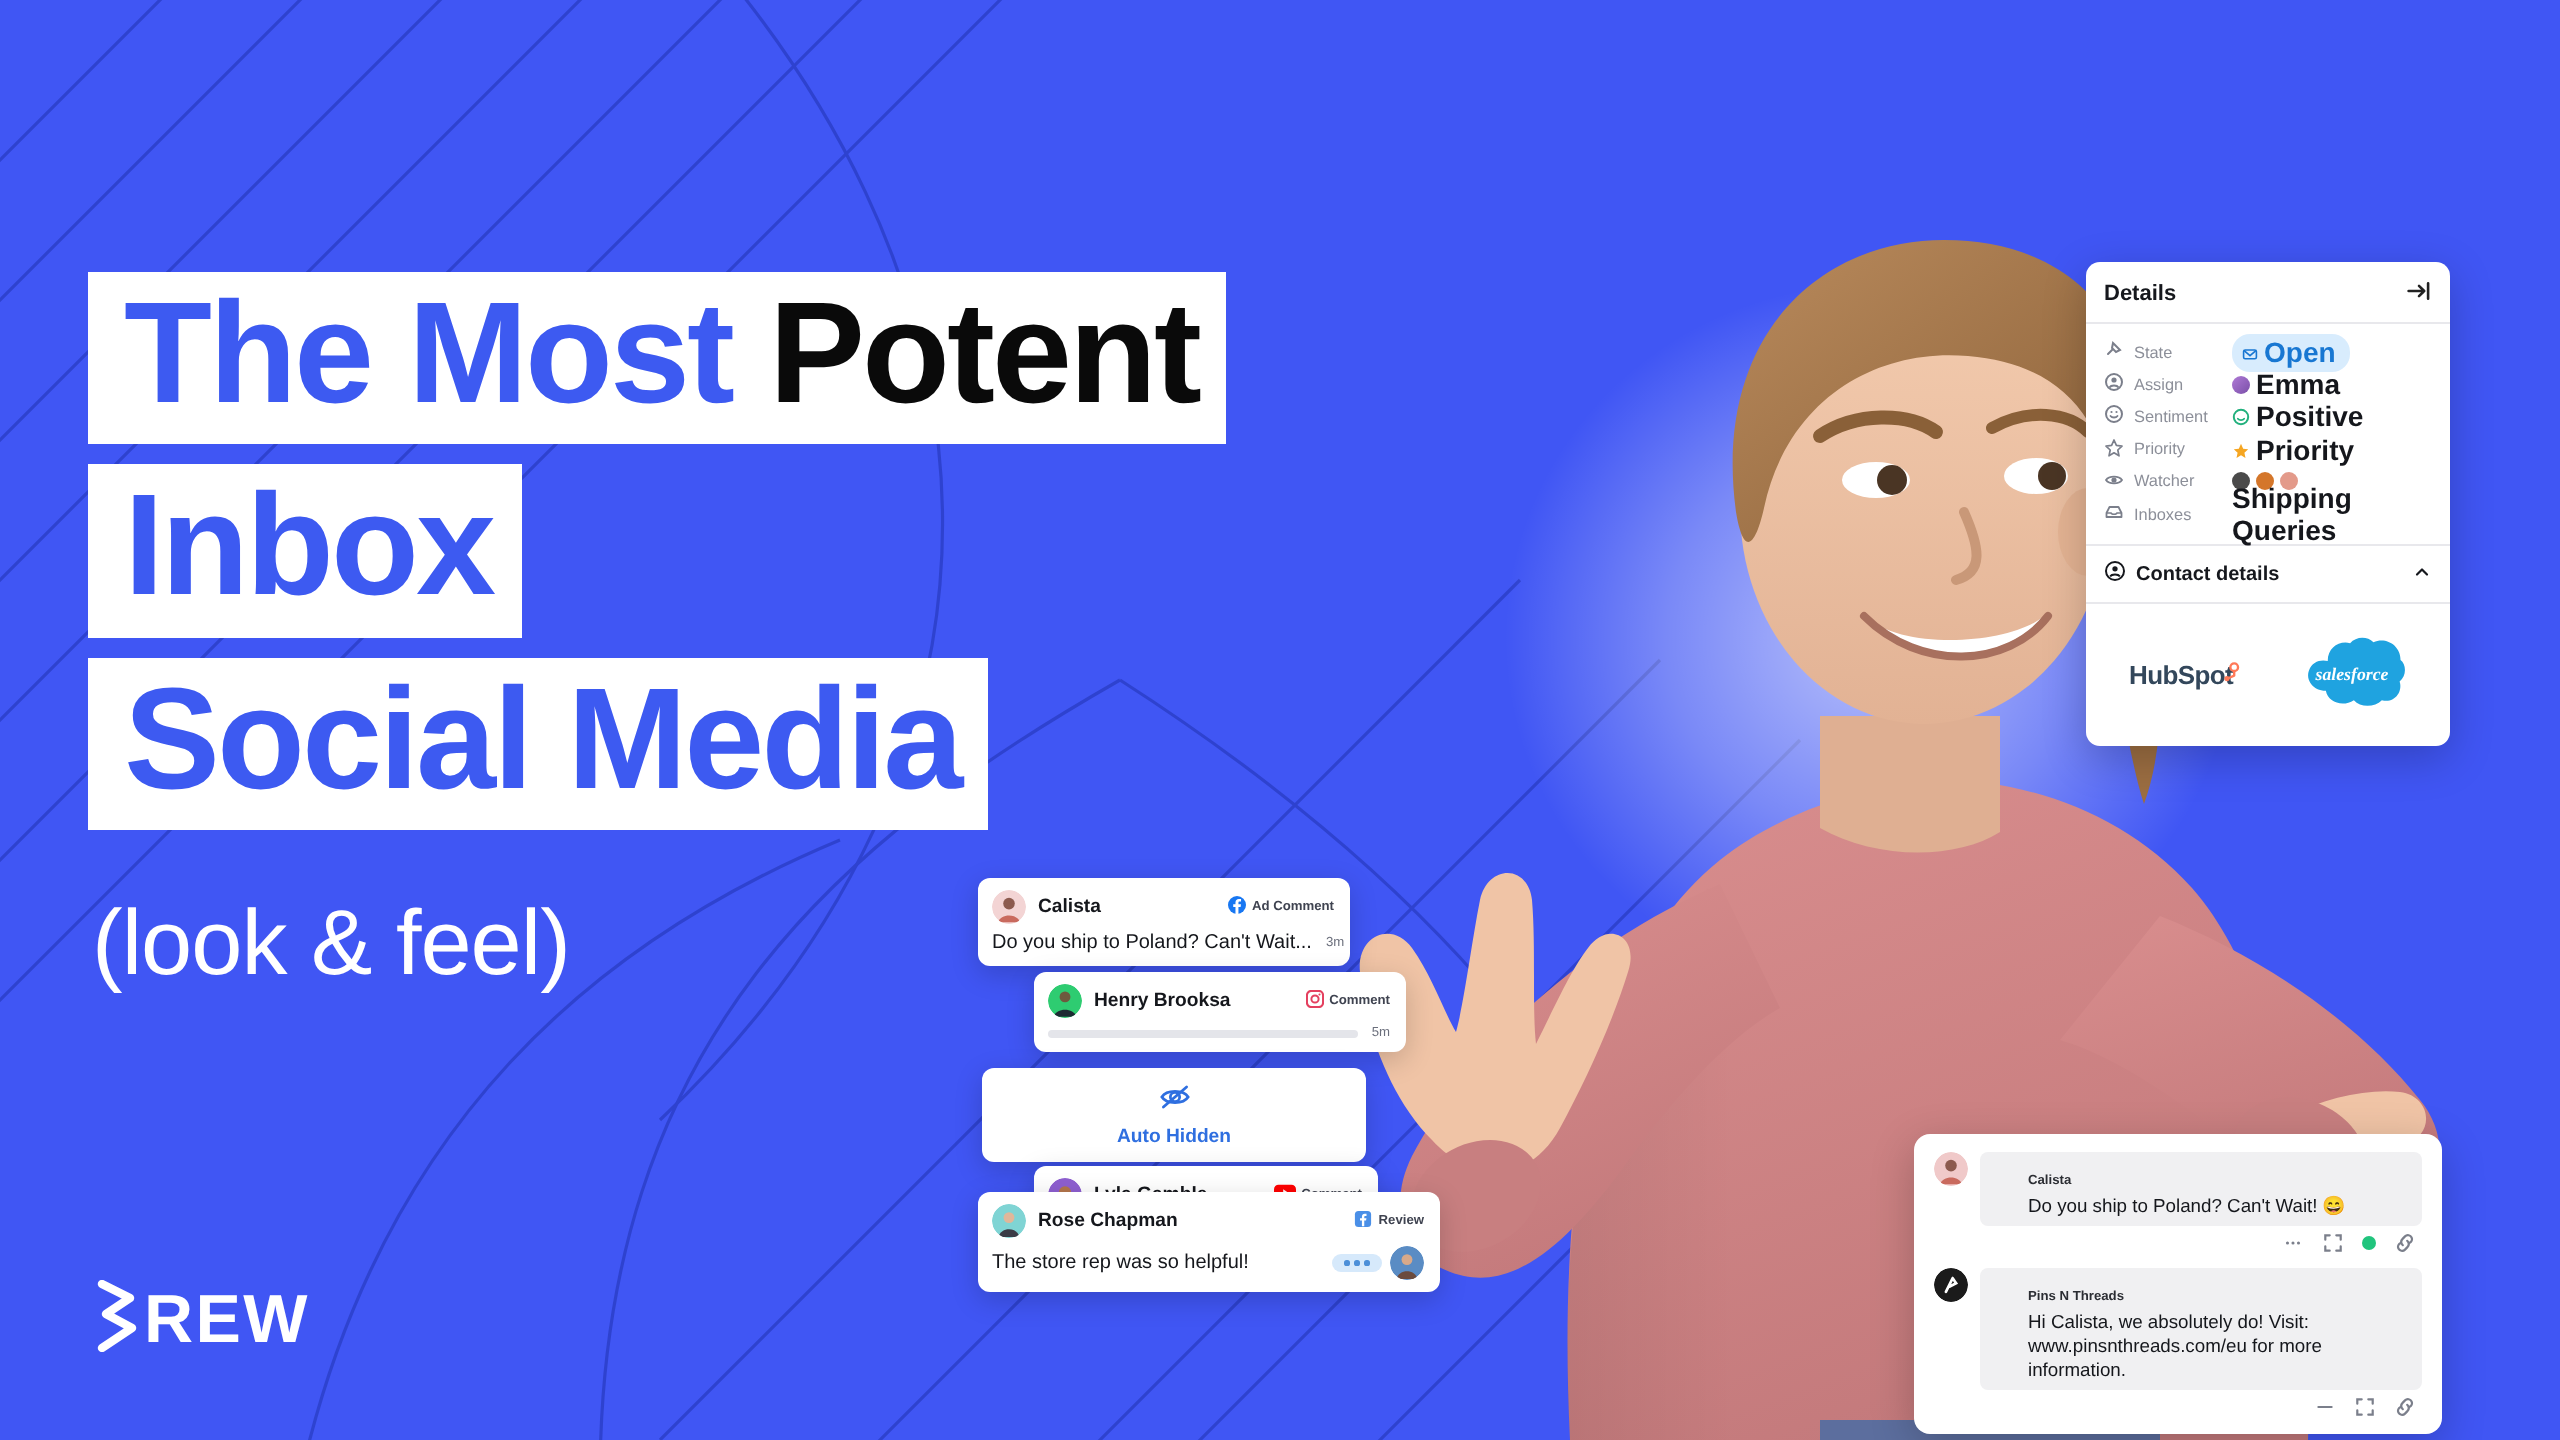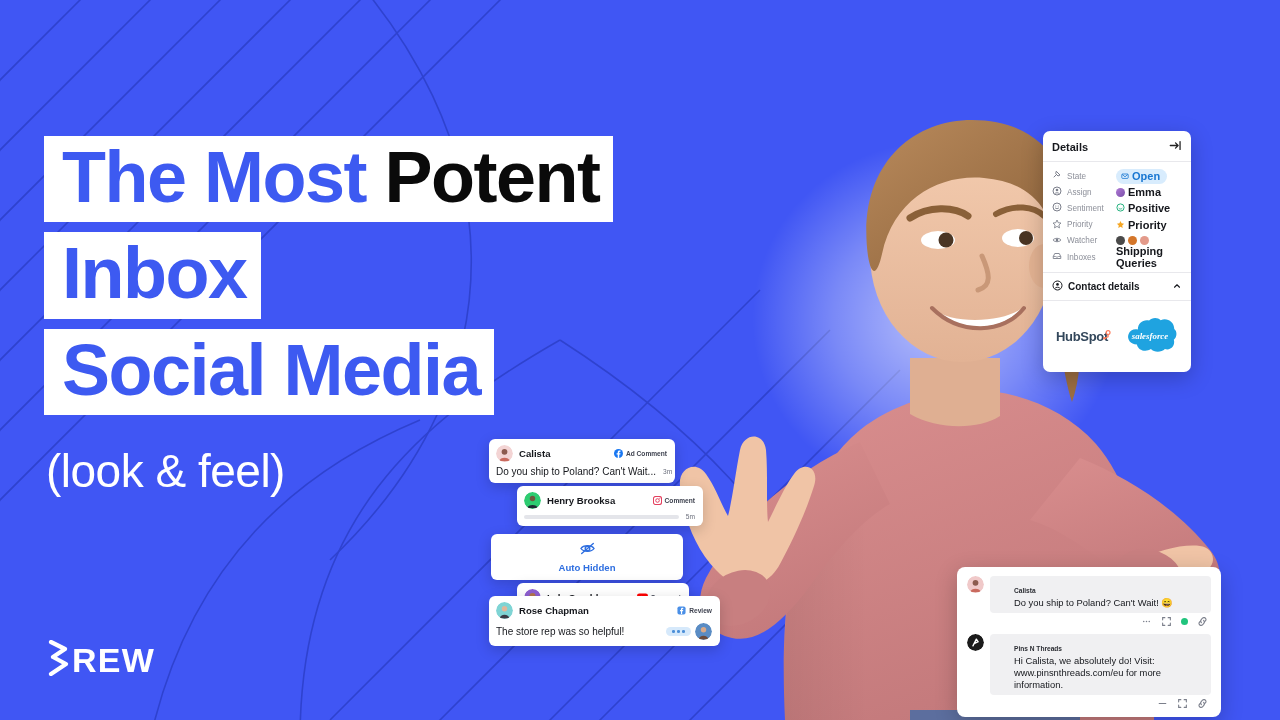--- a/index.html
+++ b/index.html
@@ -37,34 +37,34 @@
   #logo { position:absolute; left:44px; top:640px;
           display:flex; align-items:center; }
   #logo .lt { font-size:34px; font-weight:700; color:#fff; letter-spacing:1.2px; }
   #logo .bmark { margin:0 1px; }
 
   
   #person { position:absolute; left:610px; top:58px; width:620px; height:662px; }
 
   
   #details-panel {
-    position:absolute; left:1043px; top:131px; width:148px;
+    position:absolute; left:1043px; top:131px; width:182px;
     background:#fff; border-radius:7px; overflow:hidden;
     box-shadow:0 6px 22px rgba(0,0,0,.22);
     font-size:8.2px; color:#1b1b1b;
   }
   .dp-head { display:flex; align-items:center; justify-content:space-between;
              padding:8px 9px 7px; border-bottom:1px solid #e8e8ec; }
   .dp-head .t { font-size:11px; font-weight:600; color:#16181d; }
   .dp-body { padding:6px 9px 7px; }
   .dp-row { display:flex; align-items:center; height:16.2px; }
   .dp-row .lbl { display:flex; align-items:center; gap:5px;
                  width:64px; color:#8c8f99; font-size:8.2px; flex:none; }
   .dp-row .val { display:flex; align-items:center; gap:3px;
-                 font-size:11px; font-weight:600; color:#15171c; }
+                 font-size:14px; font-weight:600; color:#15171c; }
   .pill-open { display:inline-flex; align-items:center; gap:3px;
                background:#d8ecfd; color:#1877d2; font-weight:600;
                border-radius:9px; padding:1.5px 7px 1.5px 5px; }
   .av { width:9px; height:9px; border-radius:50%; flex:none; display:inline-block; }
   .watchers { display:flex; gap:2px; }
   .dp-contact { display:flex; align-items:center; justify-content:space-between;
                 padding:7px 9px; border-top:1px solid #e8e8ec;
                 border-bottom:1px solid #e8e8ec; }
   .dp-contact .c-l { display:flex; align-items:center; gap:5px;
                      font-size:10px; font-weight:600; color:#16181d; }

